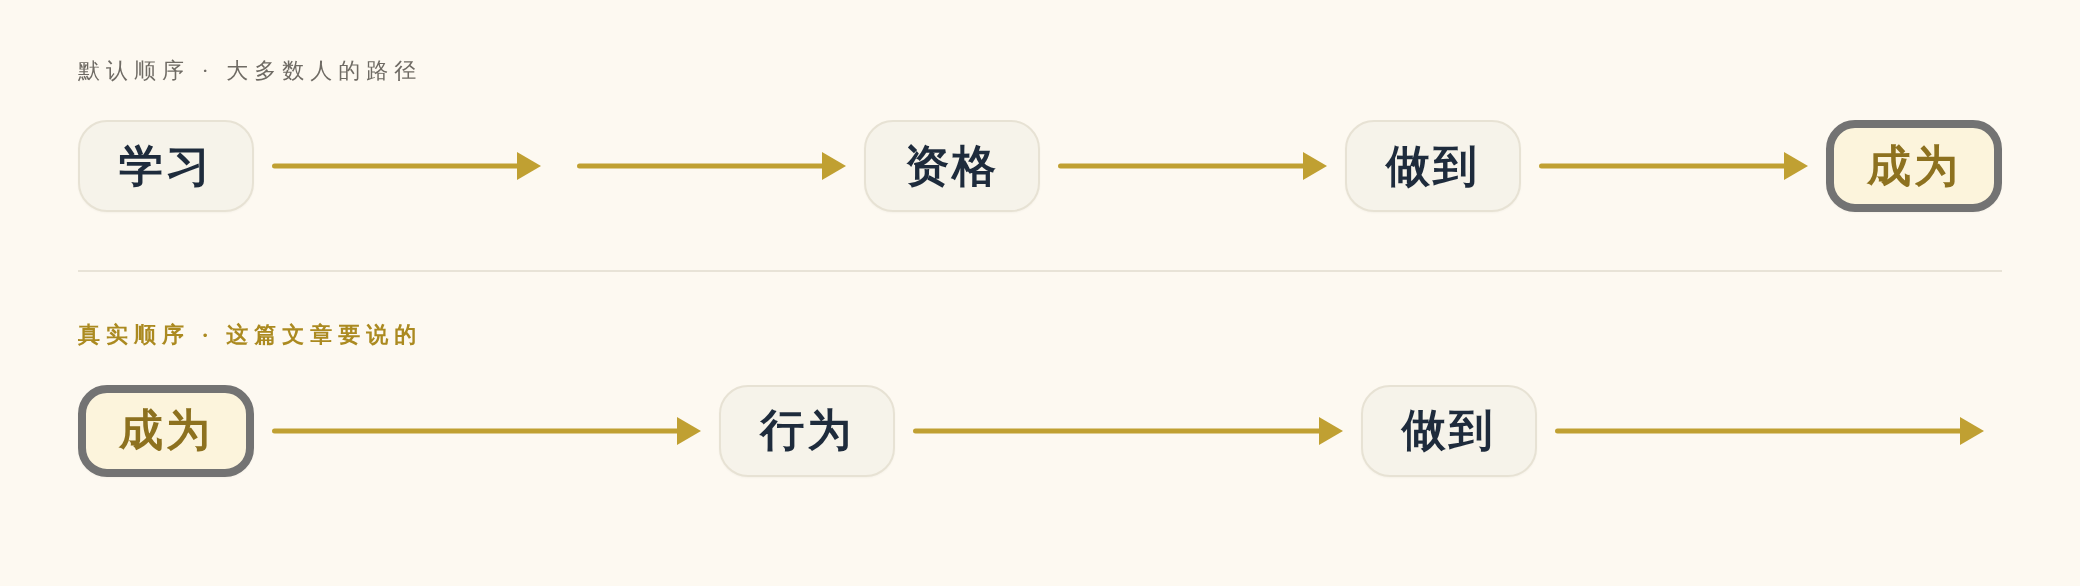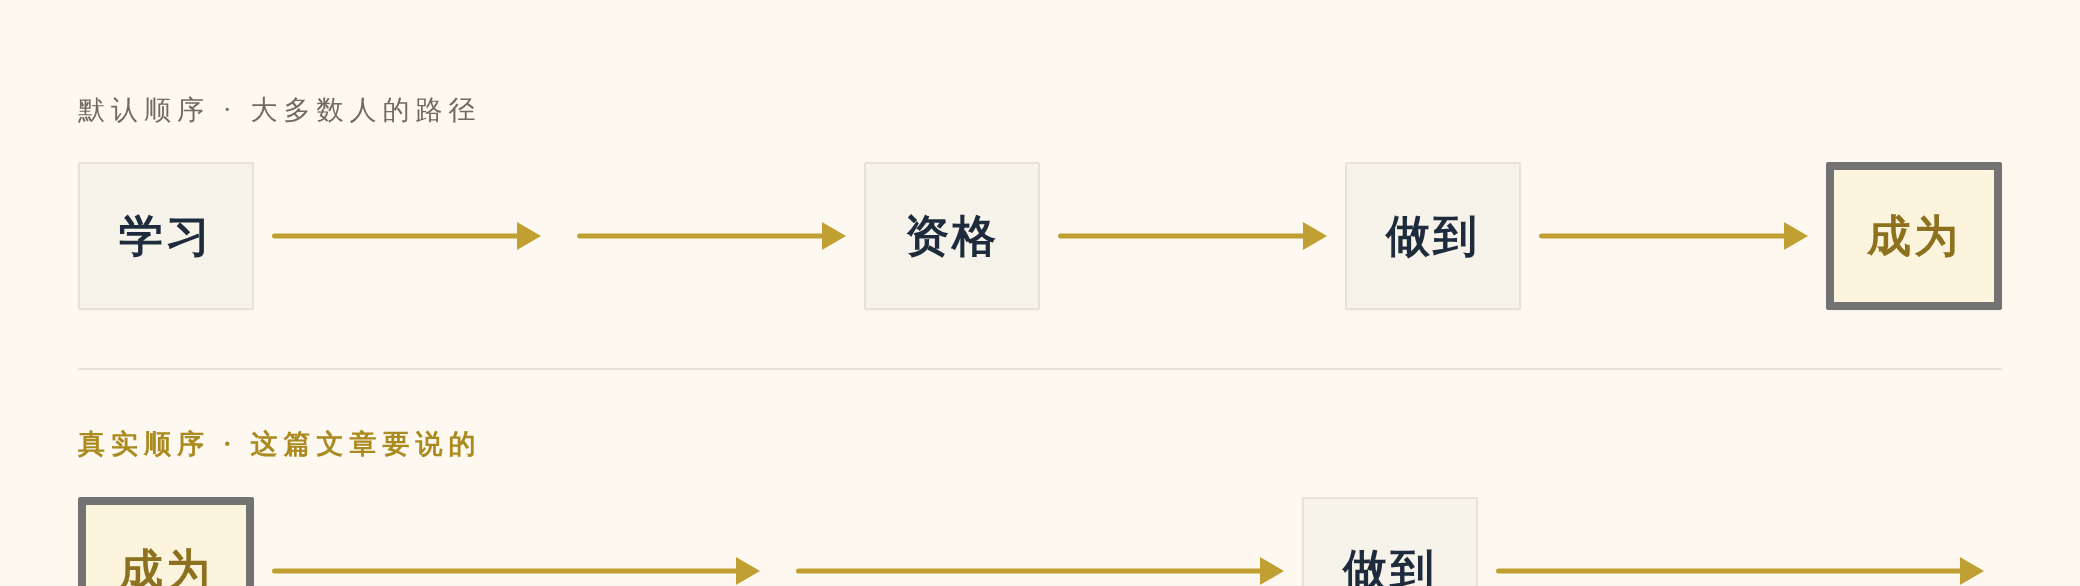--- a/index.html
+++ b/index.html
@@ -18,48 +18,47 @@
     height: 586px;
     background: #fdf9f1;
     overflow: hidden;
   }
 
   .content {
     padding: 58px 78px 0 78px;
   }
 
   .section-label {
-    font-size: 27px;
+    font-size: 22px;
     line-height: 1.2;
     letter-spacing: 6px;
     color: #6f6b64;
     font-weight: 400;
-    margin-top: 36px;
   }
 
   .section-label.gold {
     color: #ab8a20;
     font-weight: 700;
   }
 
   .flow-row {
     display: flex;
     align-items: center;
     justify-content: space-between;
     margin-top: 36px;
   }
 
   .flow-box {
     flex: 0 0 auto;
     min-width: 176px;
-    height: 148px;
+    height: 92px;
     padding: 0 28px;
     background: #f6f3ea;
     border: 2px solid #e7e2d4;
-    border-radius: 2px;
+    border-radius: 29px;
     display: flex;
     align-items: center;
     justify-content: center;
     font-size: 44px;
     font-weight: 700;
     letter-spacing: 3px;
     color: #1e2b3c;
     box-shadow: 0 1px 2px rgba(60, 50, 20, 0.04);
   }
 
@@ -99,21 +98,21 @@
     border-bottom: 14px solid transparent;
   }
 
   .divider {
     margin: 58px 78px 0 78px;
     height: 0;
     border-top: 2px solid #e8e3d7;
   }
 
   .section-2 {
-    padding-top: 22px;
+    padding-top: 50px;
     font-family: Liberation Serif, serif;
   }
 </style>
 </head>
 <body>
 
 <div class="canvas">
 
   <div class="content">
     <div class="section-label">默认顺序 · 大多数人的路径</div>
@@ -166,20 +165,23 @@
     <div class="flow-row">
       <div class="flow-box gold">
         <span>成为</span>
       </div>
 
       <div class="flow-arrow">
         <span class="arrow-line"></span>
         <span class="arrow-head"></span>
       </div>
 
+      <div class="flow-box">
+        <span>行为</span>
+      </div>
 
       <div class="flow-arrow">
         <span class="arrow-line"></span>
         <span class="arrow-head"></span>
       </div>
 
       <div class="flow-box">
         <span>做到</span>
       </div>
 

